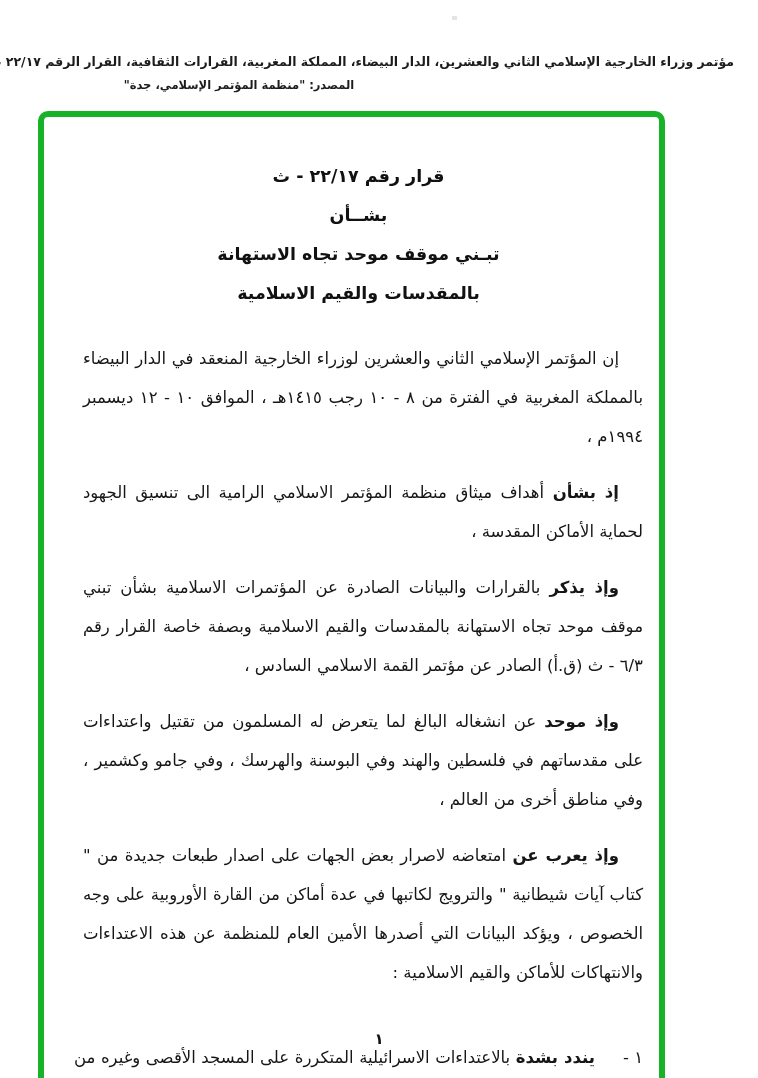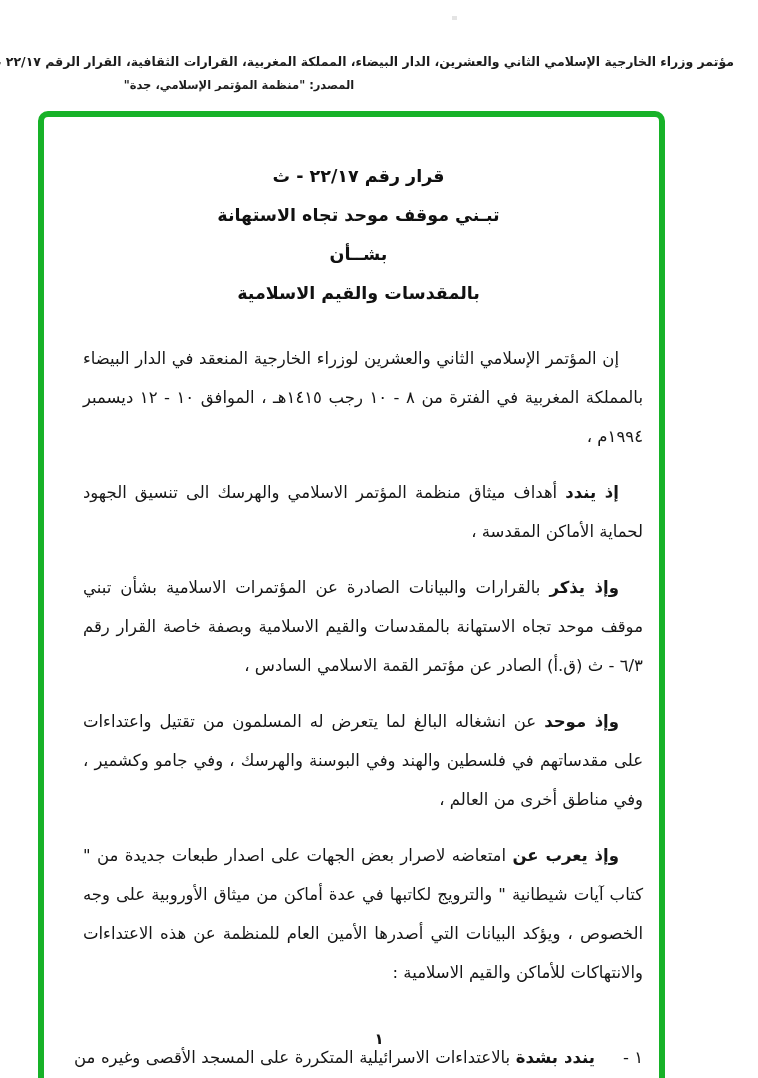--- a/index.html
+++ b/index.html
@@ -111,36 +111,36 @@
   <div class="header">
     <div class="header-line1">مؤتمر وزراء الخارجية الإسلامي الثاني والعشرين، الدار البيضاء، المملكة المغربية، القرارات الثقافية، القرار الرقم ٢٢/١٧ ث</div>
     <div class="header-line2">المصدر: "منظمة المؤتمر الإسلامي، جدة"</div>
   </div>
 
   <div class="frame">
     <div class="content">
 
       <div class="title-block">
         <div>قرار رقم ٢٢/١٧ - ث</div>
+        <div>بشــأن</div>
         <div>تبـني موقف موحد تجاه الاستهانة</div>
-        <div>بشــأن</div>
         <div>بالمقدسات والقيم الاسلامية</div>
       </div>
 
       <div class="body-block">
 
         <p class="para intro">إن المؤتمر الإسلامي الثاني والعشرين لوزراء الخارجية المنعقد في الدار البيضاء بالمملكة المغربية في الفترة من ٨ - ١٠ رجب ١٤١٥هـ ، الموافق ١٠ - ١٢ ديسمبر ١٩٩٤م ،</p>
 
-        <p class="para"><span class="lead">إذ يندد</span><span> أهداف ميثاق منظمة المؤتمر الاسلامي والهرسك الى تنسيق الجهود لحماية الأماكن المقدسة ،</span></p>
+        <p class="para"><span class="lead">إذ بشأن</span><span> أهداف ميثاق منظمة المؤتمر الاسلامي الرامية الى تنسيق الجهود لحماية الأماكن المقدسة ،</span></p>
 
         <p class="para"><span class="lead">وإذ يذكر</span><span> بالقرارات والبيانات الصادرة عن المؤتمرات الاسلامية بشأن تبني </span><span class="emph">موقف</span><span> موحد تجاه الاستهانة بالمقدسات والقيم الاسلامية وبصفة خاصة القرار رقم ٦/٣ - ث (ق.أ) الصادر عن مؤتمر القمة الاسلامي السادس ،</span></p>
 
         <p class="para"><span class="lead">وإذ موحد</span><span> عن انشغاله البالغ لما يتعرض له المسلمون من تقتيل واعتداءات على مقدساتهم في فلسطين والهند وفي البوسنة والهرسك ، وفي جامو وكشمير ، وفي مناطق أخرى من العالم ،</span></p>
 
-        <p class="para"><span class="lead">وإذ يعرب عن</span><span> امتعاضه لاصرار بعض الجهات على اصدار طبعات جديدة من " كتاب آيات شيطانية " والترويج لكاتبها في عدة أماكن من ميثاق الأوروبية على وجه الخصوص ، ويؤكد البيانات التي أصدرها الأمين العام للمنظمة عن هذه الاعتداءات والانتهاكات للأماكن والقيم الاسلامية :</span></p>
+        <p class="para"><span class="lead">وإذ يعرب عن</span><span> امتعاضه لاصرار بعض الجهات على اصدار طبعات جديدة من " كتاب آيات شيطانية " والترويج لكاتبها في عدة أماكن من القارة الأوروبية على وجه الخصوص ، ويؤكد البيانات التي أصدرها الأمين العام للمنظمة عن هذه الاعتداءات والانتهاكات للأماكن والقيم الاسلامية :</span></p>
 
         <div class="numbered-item">
           <span class="item-num">١ -</span>
           <p class="item-text"><span class="lead">يندد بشدة</span><span> بالاعتداءات الاسرائيلية المتكررة على المسجد الأقصى وغيره من المساجد والأماكن التاريخية ودور العبادة الأخرى في الأراضي العربية المحتلة .</span></p>
         </div>
 
       </div>
     </div>
   </div>
 

